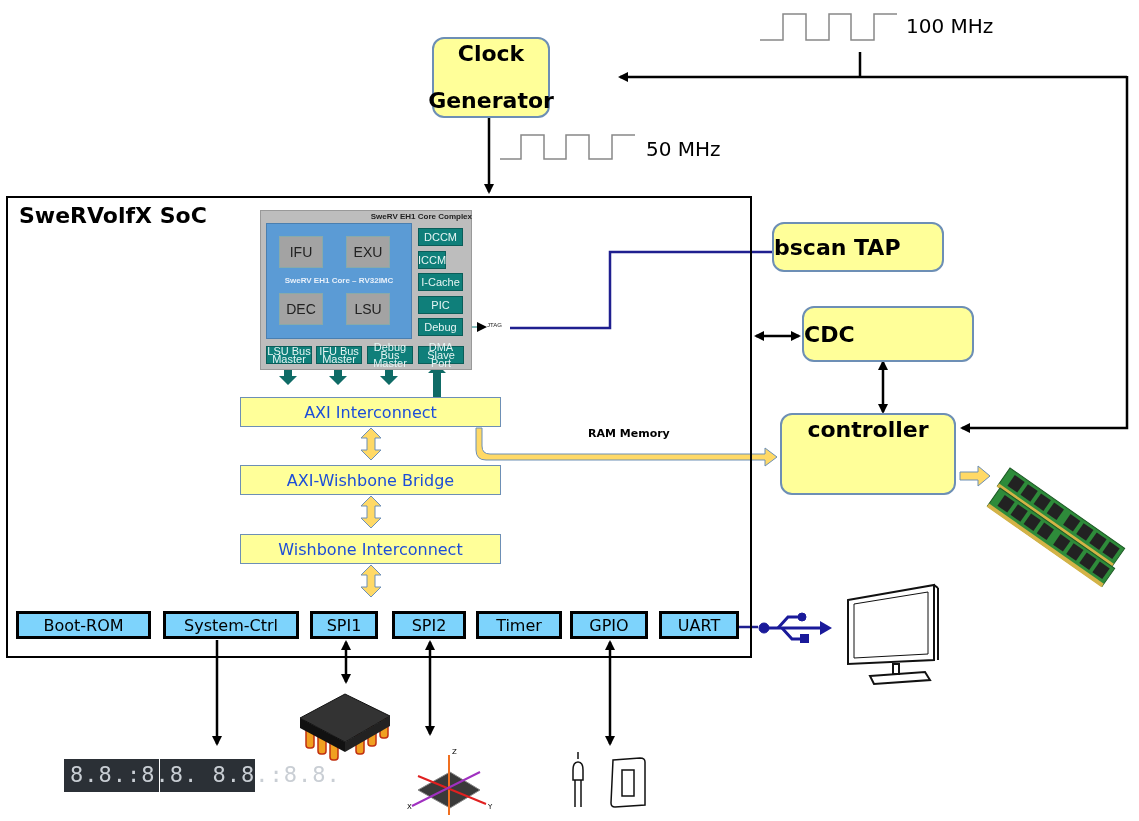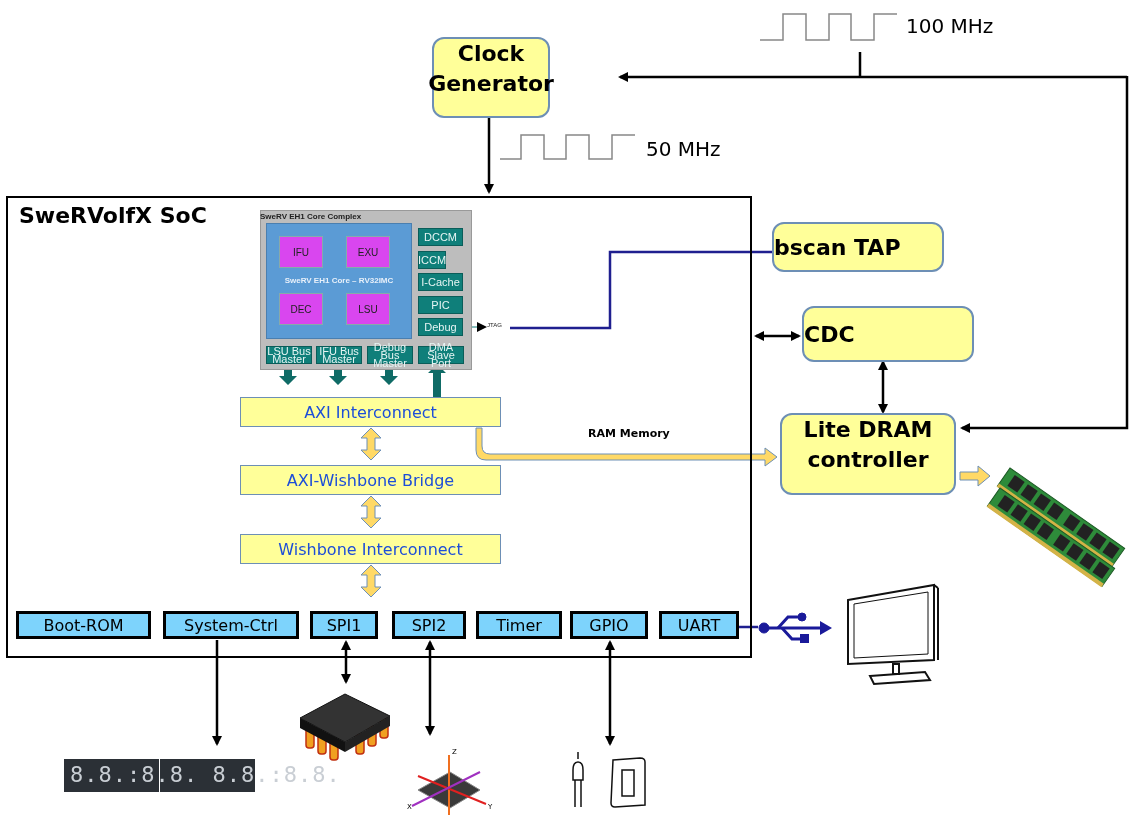--- a/index.html
+++ b/index.html
@@ -1,34 +1,34 @@
 <!DOCTYPE html>
 <html><head>
 <meta charset="utf-8">
 <style>
   html, body { margin:0; padding:0; background:#ffffff; }
   body { width:1139px; height:821px; position:relative; overflow:hidden; font-family:"Liberation Sans", sans-serif; }
   svg#diagram { position:absolute; left:0; top:0; }
   .ybox { position:absolute; background:#ffff99; border:2px solid #6d8fb5; border-radius:12px; box-sizing:border-box;
-          display:flex; align-items:center; justify-content:flex-start; text-align:center; color:#000;
+          display:flex; align-items:center; justify-content:space-between; text-align:center; color:#000;
           font-family:"DejaVu Sans", sans-serif; font-weight:bold; }
   .bus { position:absolute; background:#ffff99; border:1.5px solid #6d8fb5; border-radius:0; box-sizing:border-box;
          display:flex; align-items:center; justify-content:center; font-family:"DejaVu Sans", sans-serif; font-size:16px; color:#1d4ed8; }
   .periph { position:absolute; top:611px; height:28px; border:3px solid #000; box-sizing:border-box; background:#7dd3fc;
             display:flex; align-items:center; justify-content:center; font-family:"DejaVu Sans", sans-serif; font-size:16px; color:#000; }
   .lbl { position:absolute; font-family:"DejaVu Sans", sans-serif; color:#000; white-space:nowrap; }
   .soc { position:absolute; left:6px; top:196px; width:746px; height:462px; border:2px solid #000; box-sizing:border-box; }
   .soc-title { position:absolute; left:19px; top:203px; font-family:"DejaVu Sans", sans-serif; font-weight:bold; font-size:22px; }
   
   .cc { position:absolute; left:260px; top:210px; width:212px; height:160px; background:#bdbdbd; border:1px solid #999; box-sizing:border-box; }
-  .cc-title { position:absolute; left:260px; top:212px; width:212px; text-align:left; font-size:8px; font-weight:bold; color:#222; }
+  .cc-title { position:absolute; left:260px; top:212px; width:212px; text-align:right; font-size:8px; font-weight:bold; color:#222; }
   .core { position:absolute; left:266px; top:223px; width:146px; height:116px; background:#5b9bd5; border:1px solid #4a7fb0; box-sizing:border-box; }
   .core-title { position:absolute; left:266px; top:276px; width:146px; text-align:center; font-size:8px; font-weight:bold; color:#e8f0fa; }
-  .unit { position:absolute; width:44px; height:32px; background:#d946ef; border:1px solid #8aa; box-sizing:border-box;
-          display:flex; align-items:center; justify-content:center; font-size:10px; color:#222; }
+  .unit { position:absolute; width:44px; height:32px; background:#a3a3a3; border:1px solid #8aa; box-sizing:border-box;
+          display:flex; align-items:center; justify-content:center; font-size:14px; color:#222; }
   .teal { position:absolute; background:#0f7f7a; border:1px solid #0a5d59; box-sizing:border-box; color:#e6f5f4;
           display:flex; align-items:center; justify-content:center; text-align:center; font-size:11px; line-height:8px; }
   .jtag { position:absolute; left:487px; top:322px; font-size:6px; color:#222; }
 </style>
 </head>
 <body>
 
 <svg id="diagram" width="1139" height="821" viewBox="0 0 1139 821">
   <defs>
     <marker id="ah" markerWidth="10" markerHeight="10" refX="8" refY="5" orient="auto" markerUnits="userSpaceOnUse">
@@ -206,20 +206,19 @@
 <div class="periph" style="left:163px;width:136px;">System-Ctrl</div>
 <div class="periph" style="left:310px;width:68px;">SPI1</div>
 <div class="periph" style="left:392px;width:74px;">SPI2</div>
 <div class="periph" style="left:476px;width:86px;">Timer</div>
 <div class="periph" style="left:570px;width:78px;">GPIO</div>
 <div class="periph" style="left:659px;width:80px;">UART</div>
 
 <div class="ybox" style="left:772px;top:222px;width:172px;height:50px;font-size:22px;">bscan TAP</div>
 <div class="ybox" style="left:802px;top:306px;width:172px;height:56px;font-size:22px;">CDC</div>
 <div class="ybox" style="left:780px;top:413px;width:176px;height:82px;font-size:22px;line-height:30px;flex-direction:column;">
-  <span>Lite DRAM</span>
   <span>controller</span>
 </div>
 
 <div class="lbl" style="left:70px;top:762px;font-size:22px;color:#c9ced4;font-family:'DejaVu Sans Mono', monospace;letter-spacing:1px;">8.8.:8.8. 8.8.:8.8.</div>
 <div class="lbl" style="left:452px;top:748px;font-size:7px;">Z</div>
 <div class="lbl" style="left:407px;top:803px;font-size:7px;">X</div>
 <div class="lbl" style="left:488px;top:803px;font-size:7px;">Y</div>
 
 </body></html>

